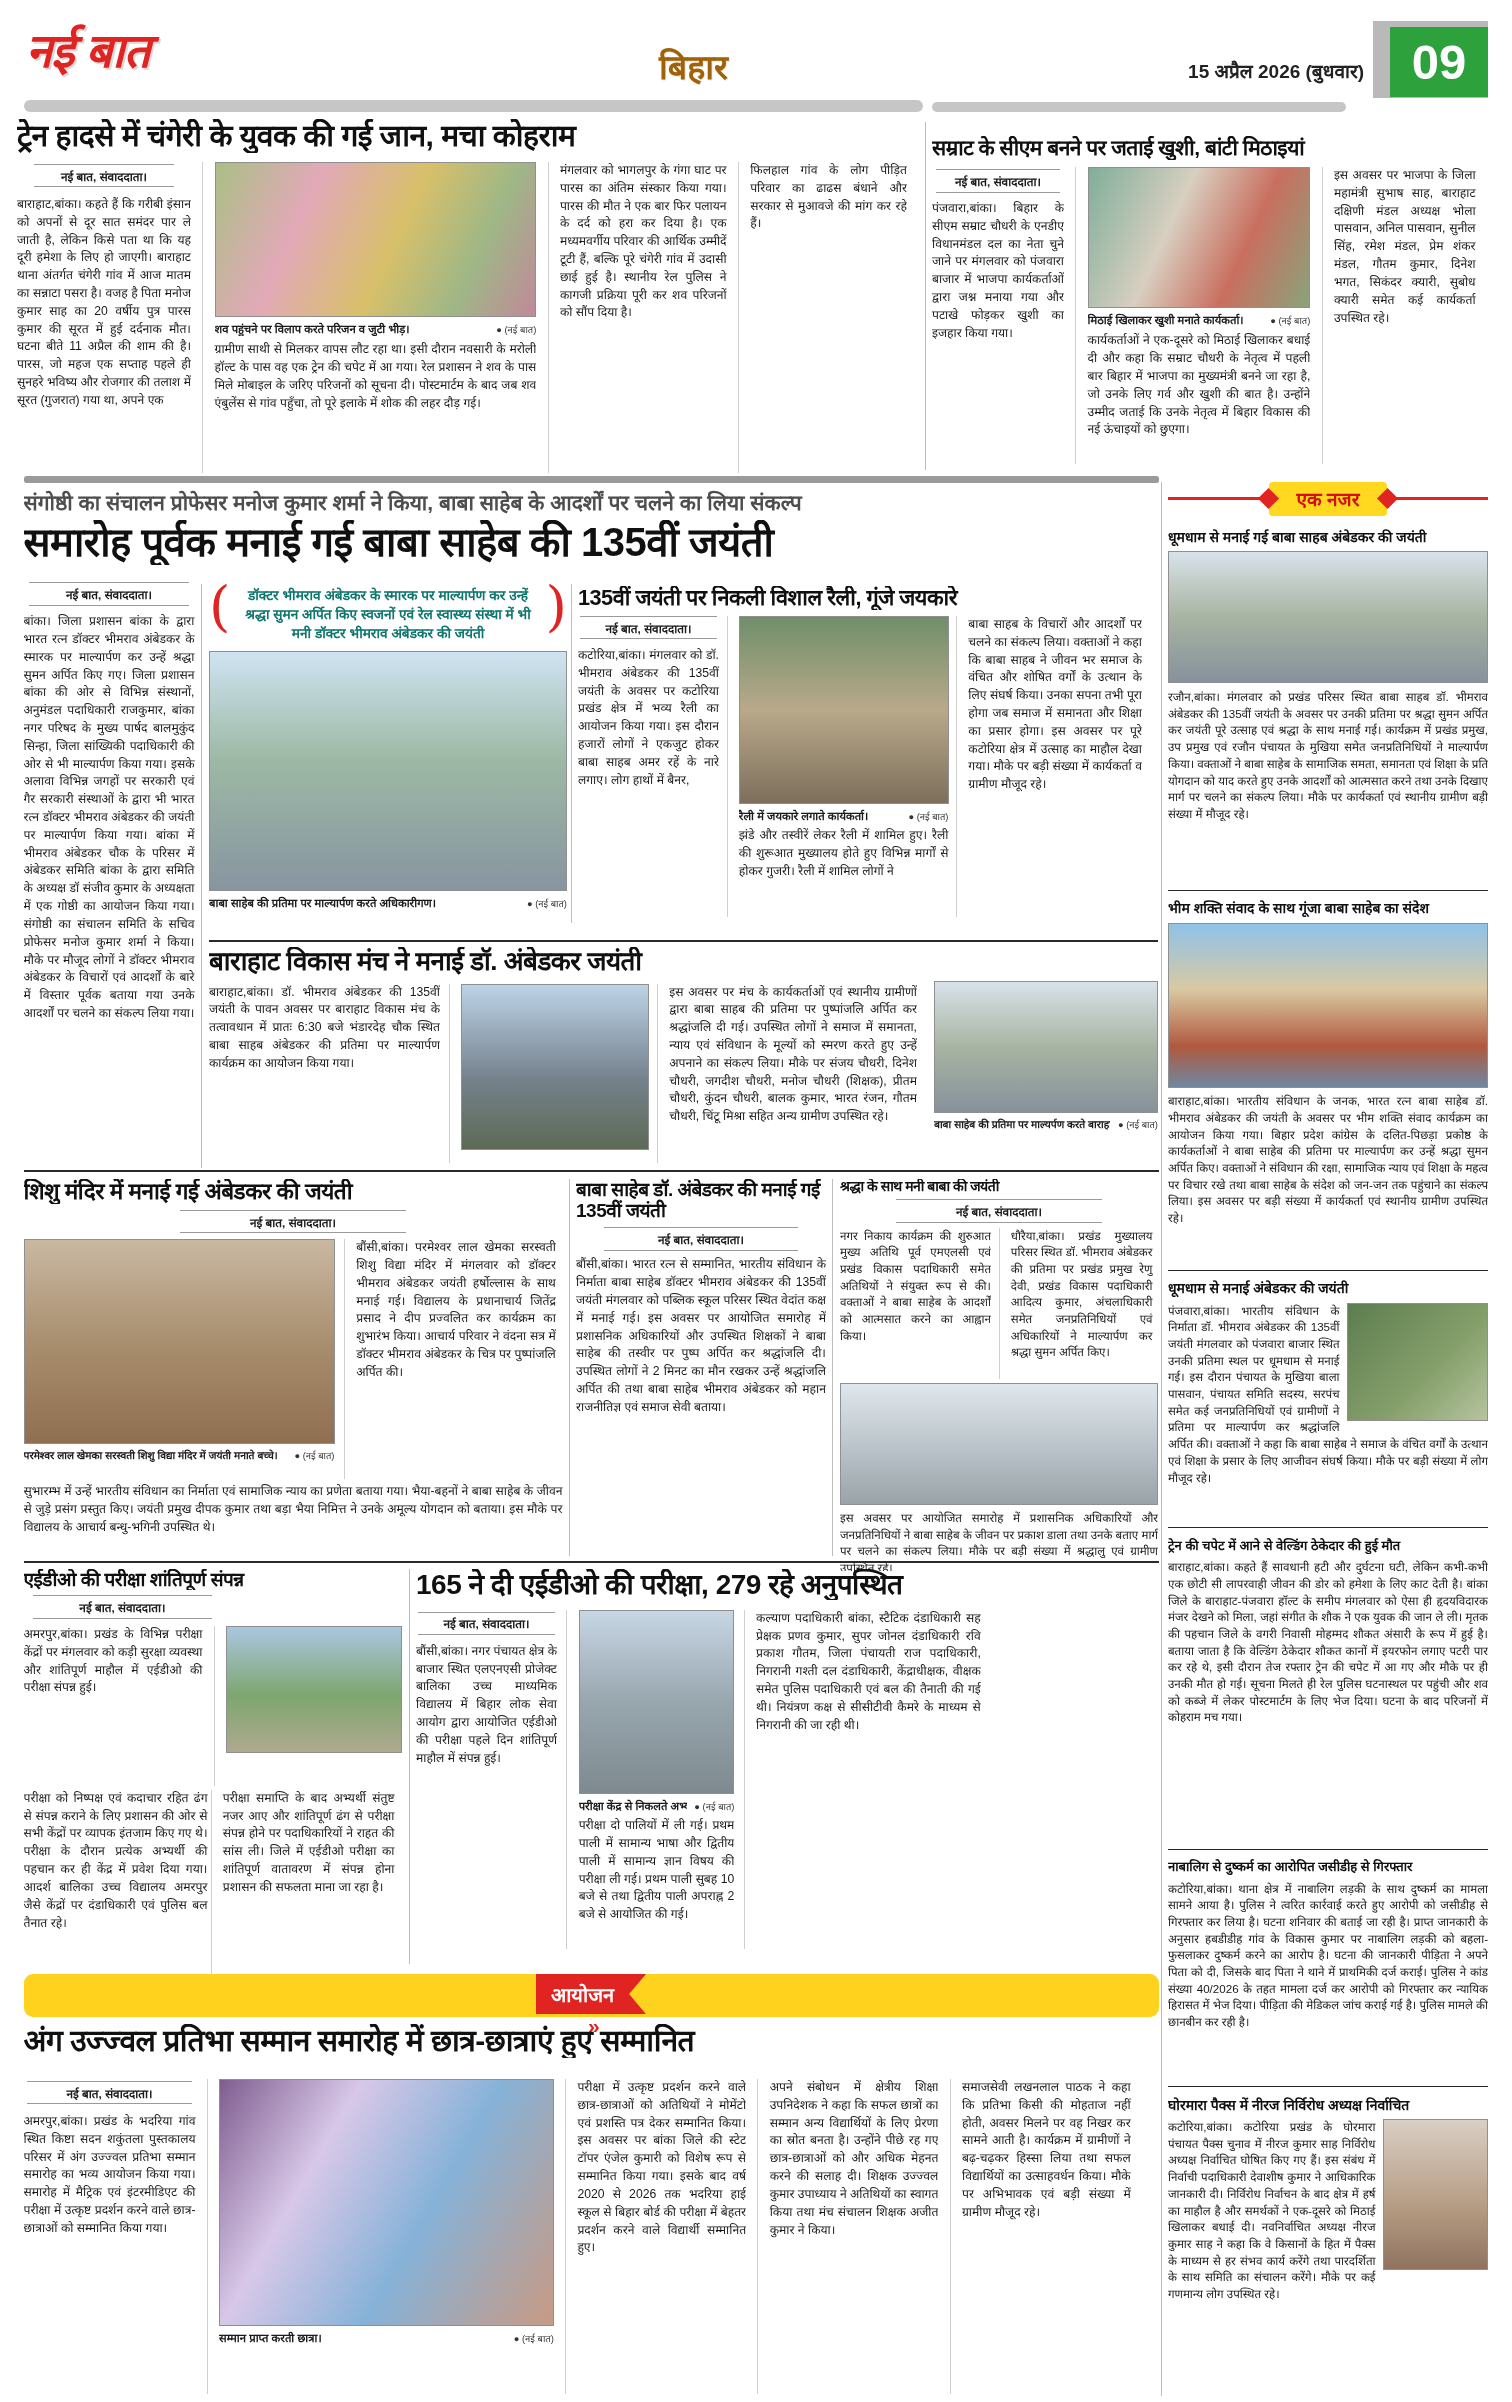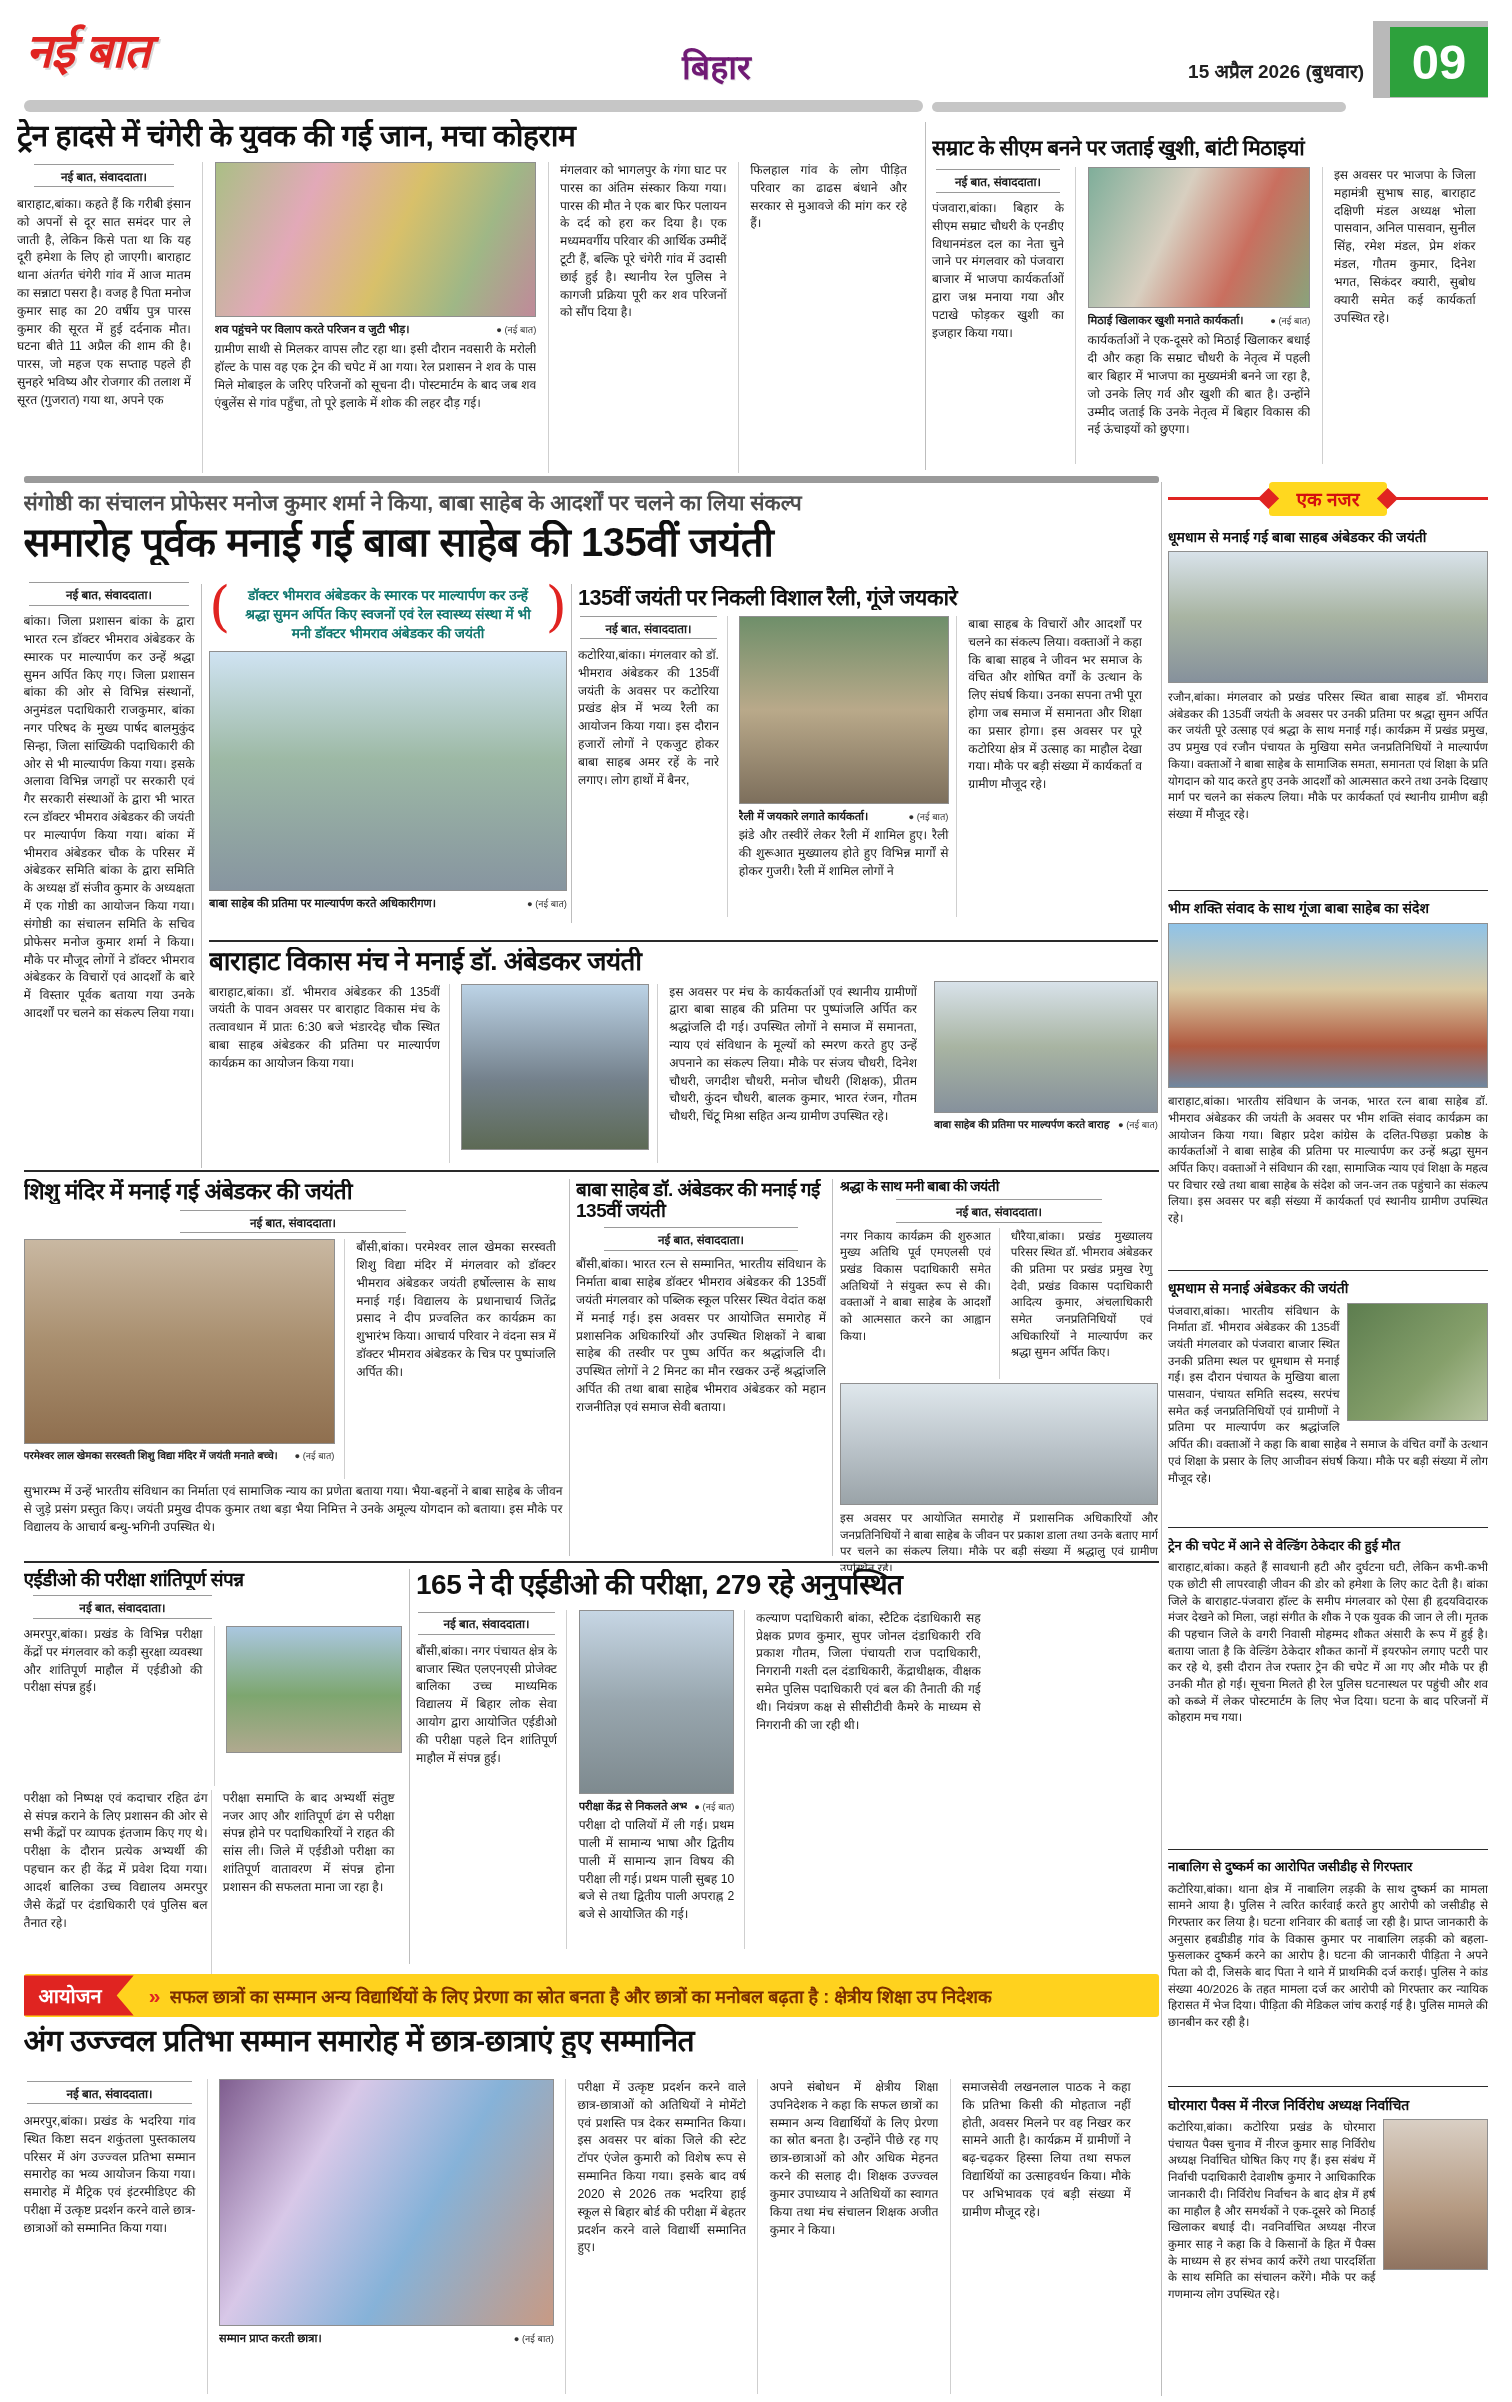--- a/index.html
+++ b/index.html
@@ -5,21 +5,21 @@
   * { margin:0; padding:0; box-sizing:border-box; }
   html,body { background:#e9e9e9; }
   body { font-family:"Liberation Sans","DejaVu Sans",sans-serif; color:#1b1b1b; }
   #page { position:relative; width:1512px; height:2402px; background:#ffffff; margin:0 auto; overflow:hidden; }
 
   .abs { position:absolute; }
   .clip { overflow:hidden; }
 
   
   .logo { font-size:47px; font-weight:800; color:#e02421; letter-spacing:-0.9px; text-shadow:1.9px 1.9px 0 #d9d9d9; }
-  .section-title { font-size:34px; font-weight:800; color:#701a75; text-shadow:0.9px 0.9px 0 #e8e8e8;margin-left:23px; }
+  .section-title { font-size:34px; font-weight:800; color:#a16207; text-shadow:0.9px 0.9px 0 #e8e8e8; }
   .edition-date { font-size:19px; font-weight:700; color:#222; text-align:right; }
   .pageno-slab { background:#b9b9b9; }
   .pageno-green { position:absolute; right:0; top:5.6px; width:98px; height:70px; background:#2da13c; color:#fff;
                   font-size:49px; font-weight:800; display:flex; align-items:center; justify-content:center; }
   .graybar { background:#c6c6c6; border-radius:6.6px; }
 
   
   .hl { font-weight:800; color:#101010; letter-spacing:-0.5px; white-space:nowrap; overflow:hidden; line-height:1.12; }
   .hl.wrap { white-space:normal; }
   .kicker { font-size:21px; font-weight:800; color:#4e4e4e; white-space:nowrap; overflow:hidden; }
@@ -61,21 +61,21 @@
   
   .eknazar { display:flex; align-items:center; }
   .eknazar .line { flex:1; height:2.8px; background:#e02421; }
   .eknazar .diamond { width:15px; height:15px; background:#e02421; transform:rotate(45deg); margin:0 -7.5px; z-index:2; }
   .eknazar .tag { background:#ffd81f; color:#d40f0f; font-size:19px; font-weight:800; padding:3.8px 28px; border-radius:3.8px; z-index:1; white-space:nowrap; }
   .side-hl { font-size:14px; font-weight:800; color:#101010; white-space:nowrap; overflow:hidden; }
   .hline { background:#2a2a2a; }
   .vline { background:#bdbdbd; }
 
   
-  .event-banner { background:#ffd21e; display:flex; align-items:center; border-radius:3px; }
+  .event-banner { background:#ffd21e; display:flex; align-items:center; border-radius:9px;flex-direction:column; }
   .event-label { background:#e02421; color:#ffffff; font-size:20px; font-weight:800; padding:6.6px 32px 6.6px 15px; position:relative;
                  clip-path:polygon(0 0, 100% 0, calc(100% - 17px) 50%, 100% 100%, 0 100%); }
   .event-chevron { color:#e02421; font-size:21px; font-weight:800; margin:0 9.4px 0 15px; }
   .event-text { color:#7b2d00; font-size:18px; font-weight:800; white-space:nowrap; overflow:hidden; }
 
   .float-ph-r { float:right; margin:0 0 5.6px 7.5px; border:0.9px solid #8f8f8f; }
 </style>
 </head>
 <body>
 

